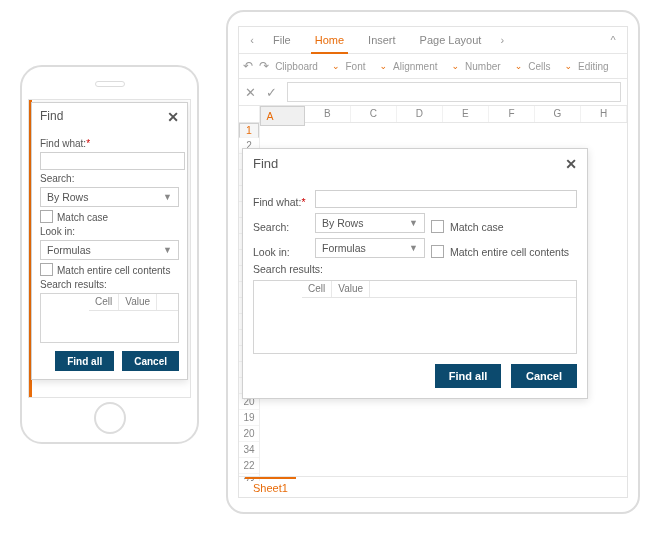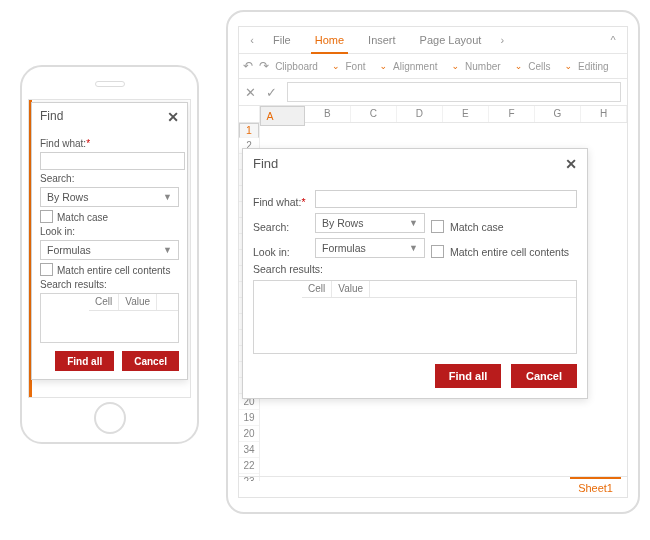--- a/index.html
+++ b/index.html
@@ -144,21 +144,20 @@
   .rownums div{ height:15px; border-bottom:1px solid #f3f3f3; text-align:center;}
   .rownums div.sel{ color:#e86c0a; background:#f6f6f6;}
 
   .sheet-tabs{
     position:absolute; left:0; right:0; bottom:0;
     height:20px;
     border-top:1px solid #e6e6e6;
     display:flex; align-items:center;
     padding:0 6px;
     font-size:11px;
-    justify-content:flex-end;
   }
   .sheet-tab{
     color:#e86c0a;
     border-top:2px solid #e86c0a;
     padding:0 8px;
     line-height:18px;
   }
 
   
   .find-dialog{
@@ -216,21 +215,21 @@
     line-height:16px;
   }
   .results-hdr div{ padding:0 6px; border-right:1px solid #e8e8e8;}
   .dlg-foot{
     display:flex;
     justify-content:flex-end;
     gap:10px;
     padding:8px 10px 10px;
   }
   .btn{
-    background:#b91c1c;
+    background:#0c4a6e;
     color:#fff;
     font-size:11px;
     font-weight:bold;
     border:none;
     height:24px;
     min-width:66px;
     padding:0 12px;
   }
 
   

